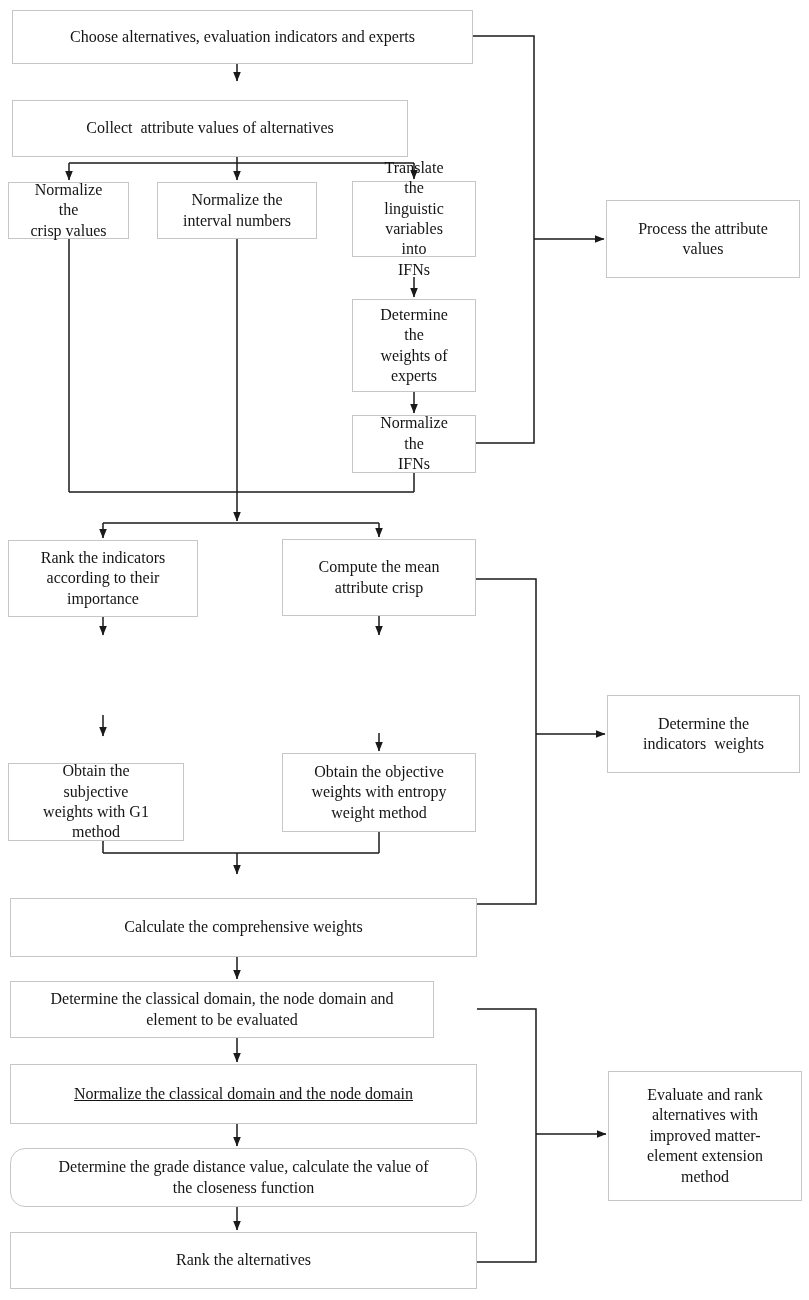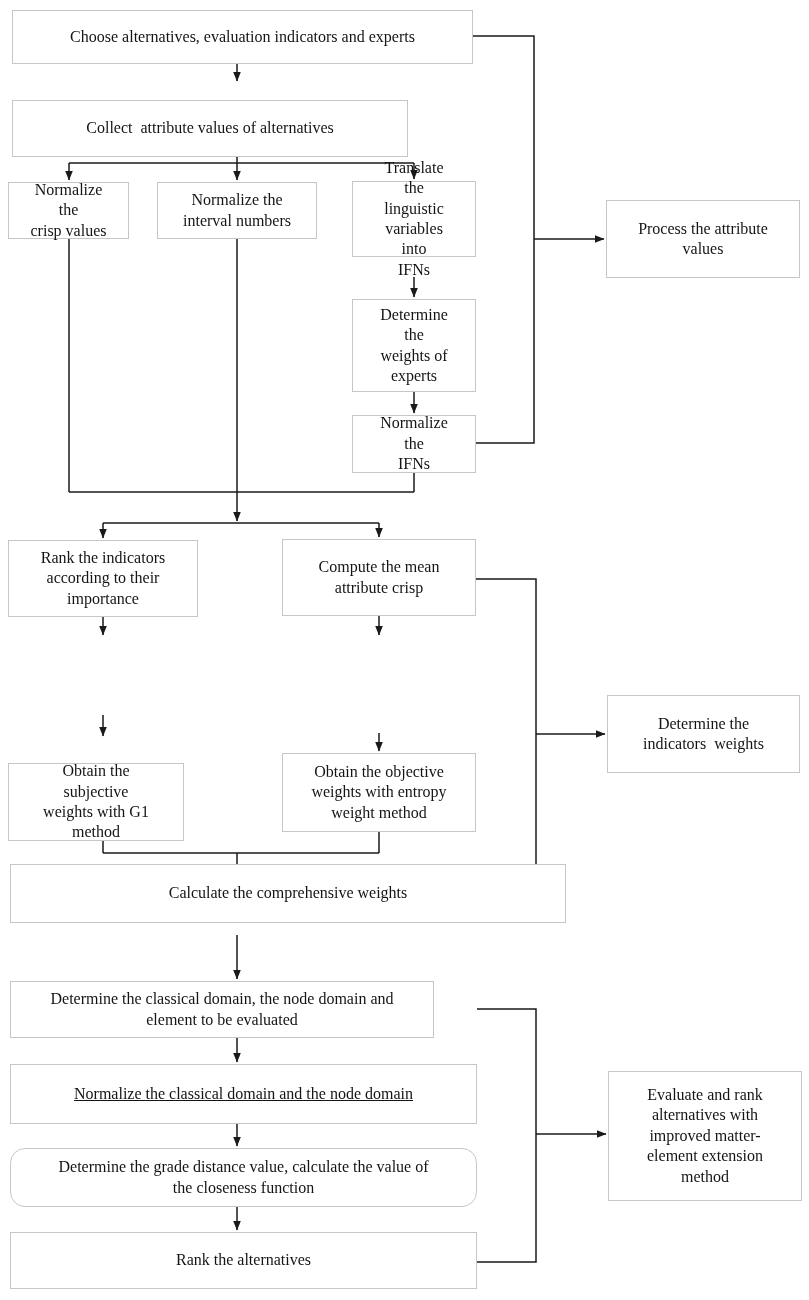--- a/index.html
+++ b/index.html
@@ -114,21 +114,21 @@
   <div class="box" style="left:8px; top:738px; width:176px; height:78px;margin-top:25px;">Obtain the subjective
 weights with G1
 method</div>
 
   <div class="box" style="left:282px; top:539px; width:194px; height:77px;">Compute the mean
 attribute crisp</div>
   <div class="box" style="left:282px; top:753px; width:194px; height:79px;">Obtain the objective
 weights with entropy
 weight method</div>
 
-  <div class="box" style="left:10px; top:864px; width:556px; height:59px;font-family:Liberation Serif, serif;">Calculate the comprehensive weights</div>
+  <div class="box" style="left:10px; top:898px; width:467px; height:59px;font-family:Liberation Serif, serif;">Calculate the comprehensive weights</div>
 
   <div class="box" style="left:10px; top:981px; width:424px; height:57px;">Determine the classical domain, the node domain and
 element to be evaluated</div>
   <div class="box" style="left:10px; top:1064px; width:467px; height:60px;text-decoration:underline;">Normalize the classical domain and the node domain</div>
   <div class="box" style="left:10px; top:1148px; width:467px; height:59px;border-radius:15px;">Determine the grade distance value, calculate the value of
 the closeness function</div>
   <div class="box" style="left:10px; top:1232px; width:467px; height:57px;">Rank the alternatives</div>
 
   <div class="box" style="left:606px; top:200px; width:194px; height:78px;">Process the attribute
 values</div>

